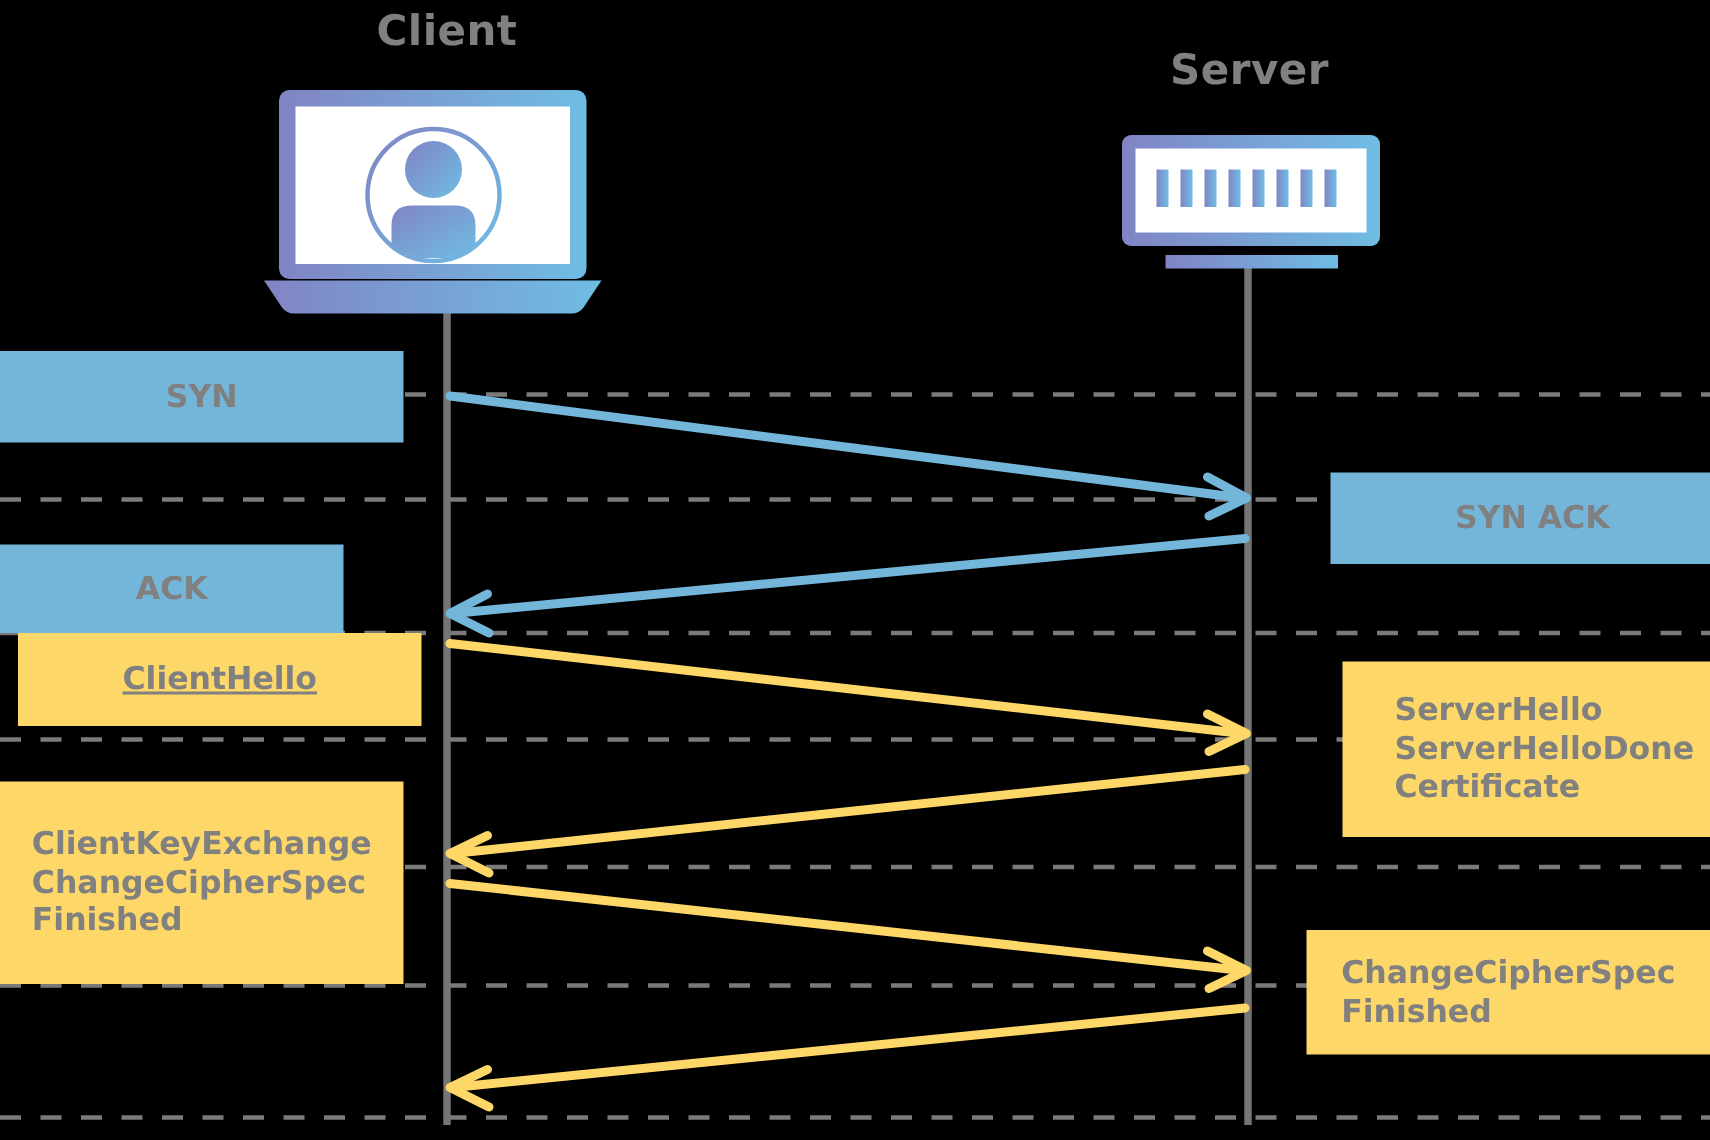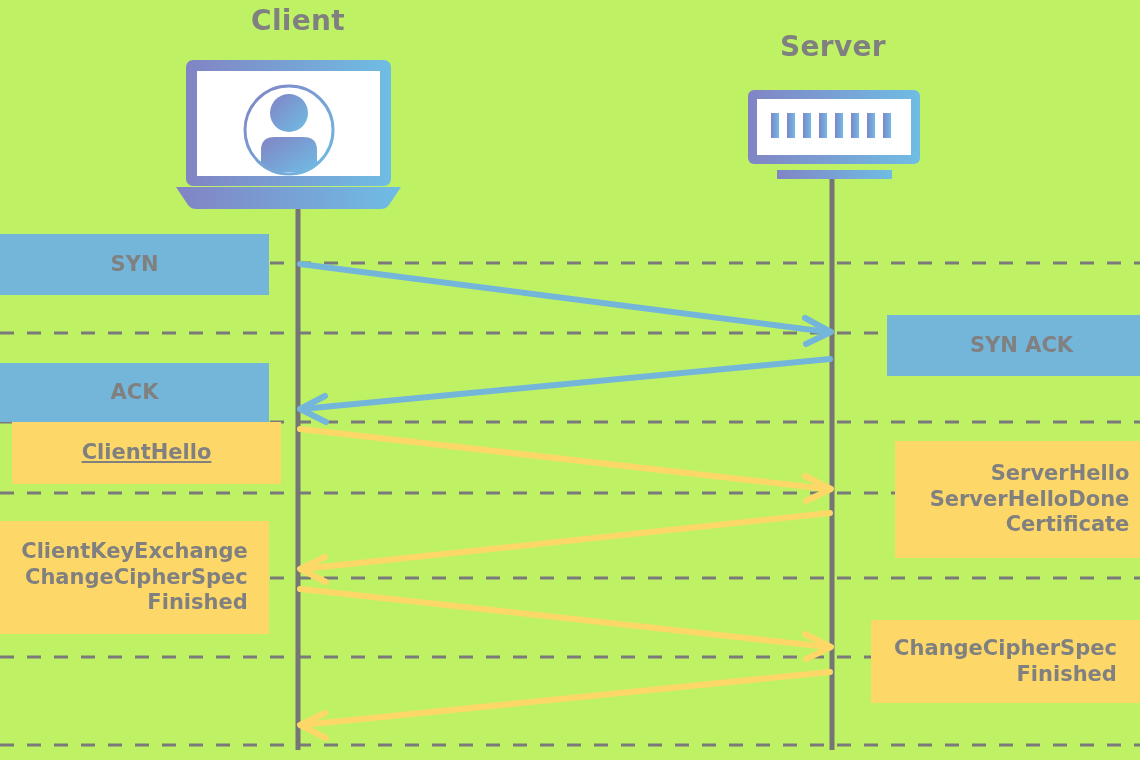--- a/index.html
+++ b/index.html
@@ -7,41 +7,41 @@
     padding: 0;
     background: #f0f0f0;
   }
   body {
     font-family: "DejaVu Sans", "Liberation Sans", sans-serif;
   }
   #stage {
     position: relative;
     width: 1140px;
     height: 760px;
-    background: #bef264;
+    background: #000000;
     overflow: hidden;
   }
   .actor-title {
     position: absolute;
     font-size: 28px;
     font-weight: bold;
     color: #808080;
     letter-spacing: 0.3px;
     text-align: center;
     white-space: nowrap;
   }
   #client-title { left: 198px; top: 4px; width: 200px; }
   #server-title { left: 733px; top: 30px; width: 200px; }
 
   .msg-box {
     position: absolute;
     display: flex;
     align-items: center;
     justify-content: center;
-    text-align: right;
+    text-align: left;
     color: #808080;
     font-weight: bold;
     font-size: 21px;
     line-height: 1.22;
     box-sizing: border-box;
     padding: 2px 6px;
   }
   .msg-box.blue { background: #74b6da; }
   .msg-box.yellow { background: #fdd868; }
 
@@ -153,33 +153,33 @@
     <g>
       <line x1="830" y1="672" x2="302" y2="725" stroke="#fdd868" stroke-width="6" stroke-linecap="round"></line>
       <path d="M325 713 L300 725 L326 738" fill="none" stroke="#fdd868" stroke-width="6" stroke-linecap="round" stroke-linejoin="round"></path>
     </g>
   </svg>
 
   <div class="msg-box blue" style="left:0px; top:234px; width:269px; height:61px;">SYN</div>
 
   <div class="msg-box blue" style="left:871px; top:315px; width:269px; height:61px;margin-left:16px;">SYN ACK</div>
 
-  <div class="msg-box blue" style="left:0px; top:363px; width:269px; height:59px;">ACK</div>
+  <div class="msg-box blue" style="left:0px; top:363px; width:229px; height:59px;">ACK</div>
 
   <div class="msg-box yellow" style="left:12px; top:422px; width:269px; height:62px;text-decoration:underline;">ClientHello</div>
 
   <div class="msg-box yellow" style="left:871px; top:441px; width:269px; height:117px;margin-left:24px;">
     <div>
       <div>ServerHello</div>
       <div>ServerHelloDone</div>
       <div>Certificate</div>
     </div>
   </div>
 
-  <div class="msg-box yellow" style="left:0px; top:521px; width:269px; height:113px;">
+  <div class="msg-box yellow" style="left:0px; top:521px; width:269px; height:135px;">
     <div>
       <div>ClientKeyExchange</div>
       <div>ChangeCipherSpec</div>
       <div>Finished</div>
     </div>
   </div>
 
   <div class="msg-box yellow" style="left:871px; top:620px; width:269px; height:83px;">
     <div>
       <div>ChangeCipherSpec</div>

